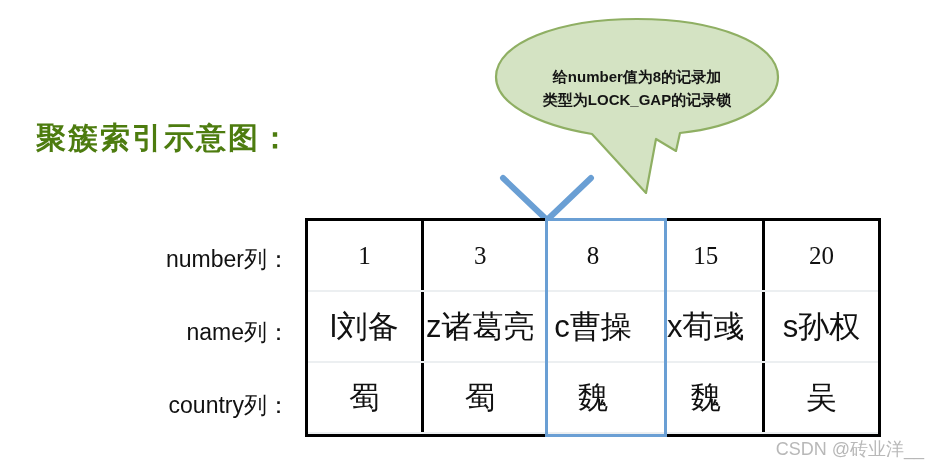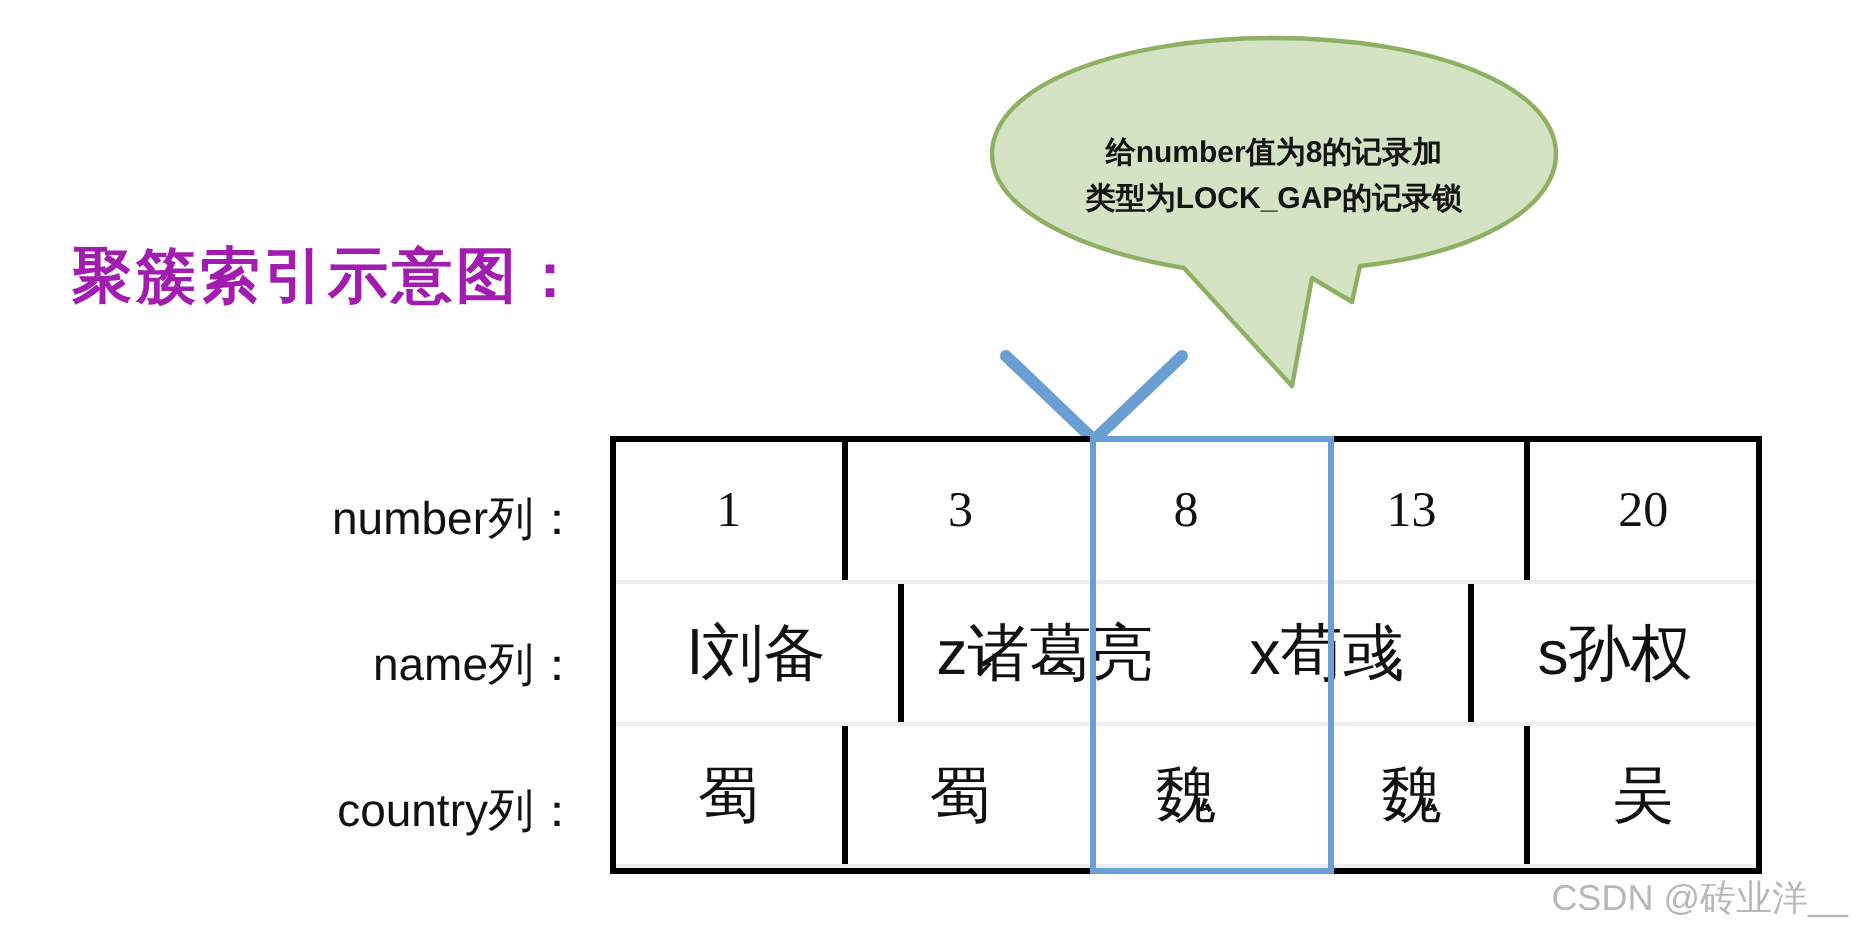--- a/index.html
+++ b/index.html
@@ -18,21 +18,21 @@
 
   
   #diagram-title {
     position: absolute;
     left: 36px;
     top: 118px;
     font-family: "Liberation Serif", "DejaVu Serif", serif;
     font-weight: 700;
     font-size: 30px;
     letter-spacing: 2px;
-    color: #a21caf;
+    color: #4d7c0f;
     white-space: nowrap;
   }
 
   
   #callout {
     position: absolute;
     left: 494px;
     top: 17px;
     width: 286px;
     height: 182px;
@@ -185,27 +185,28 @@
   <div class="row-label" id="label-name">name列：</div>
   <div class="row-label" id="label-country">country列：</div>
 </div>
 
 <div id="index-table">
 
   <div class="table-row">
     <div class="cell numeric">1</div>
     <div class="cell numeric pre-hl">3</div>
     <div class="cell numeric hl">8</div>
-    <div class="cell numeric">13</div>
+    <div class="cell numeric">15</div>
     <div class="cell numeric">20</div>
   </div>
 
   <div class="table-row">
     <div class="cell">l刘备</div>
     <div class="cell pre-hl">z诸葛亮</div>
+    <div class="cell hl">c曹操</div>
     <div class="cell">x荀彧</div>
     <div class="cell">s孙权</div>
   </div>
 
   <div class="table-row">
     <div class="cell">蜀</div>
     <div class="cell pre-hl">蜀</div>
     <div class="cell hl">魏</div>
     <div class="cell">魏</div>
     <div class="cell">吴</div>

